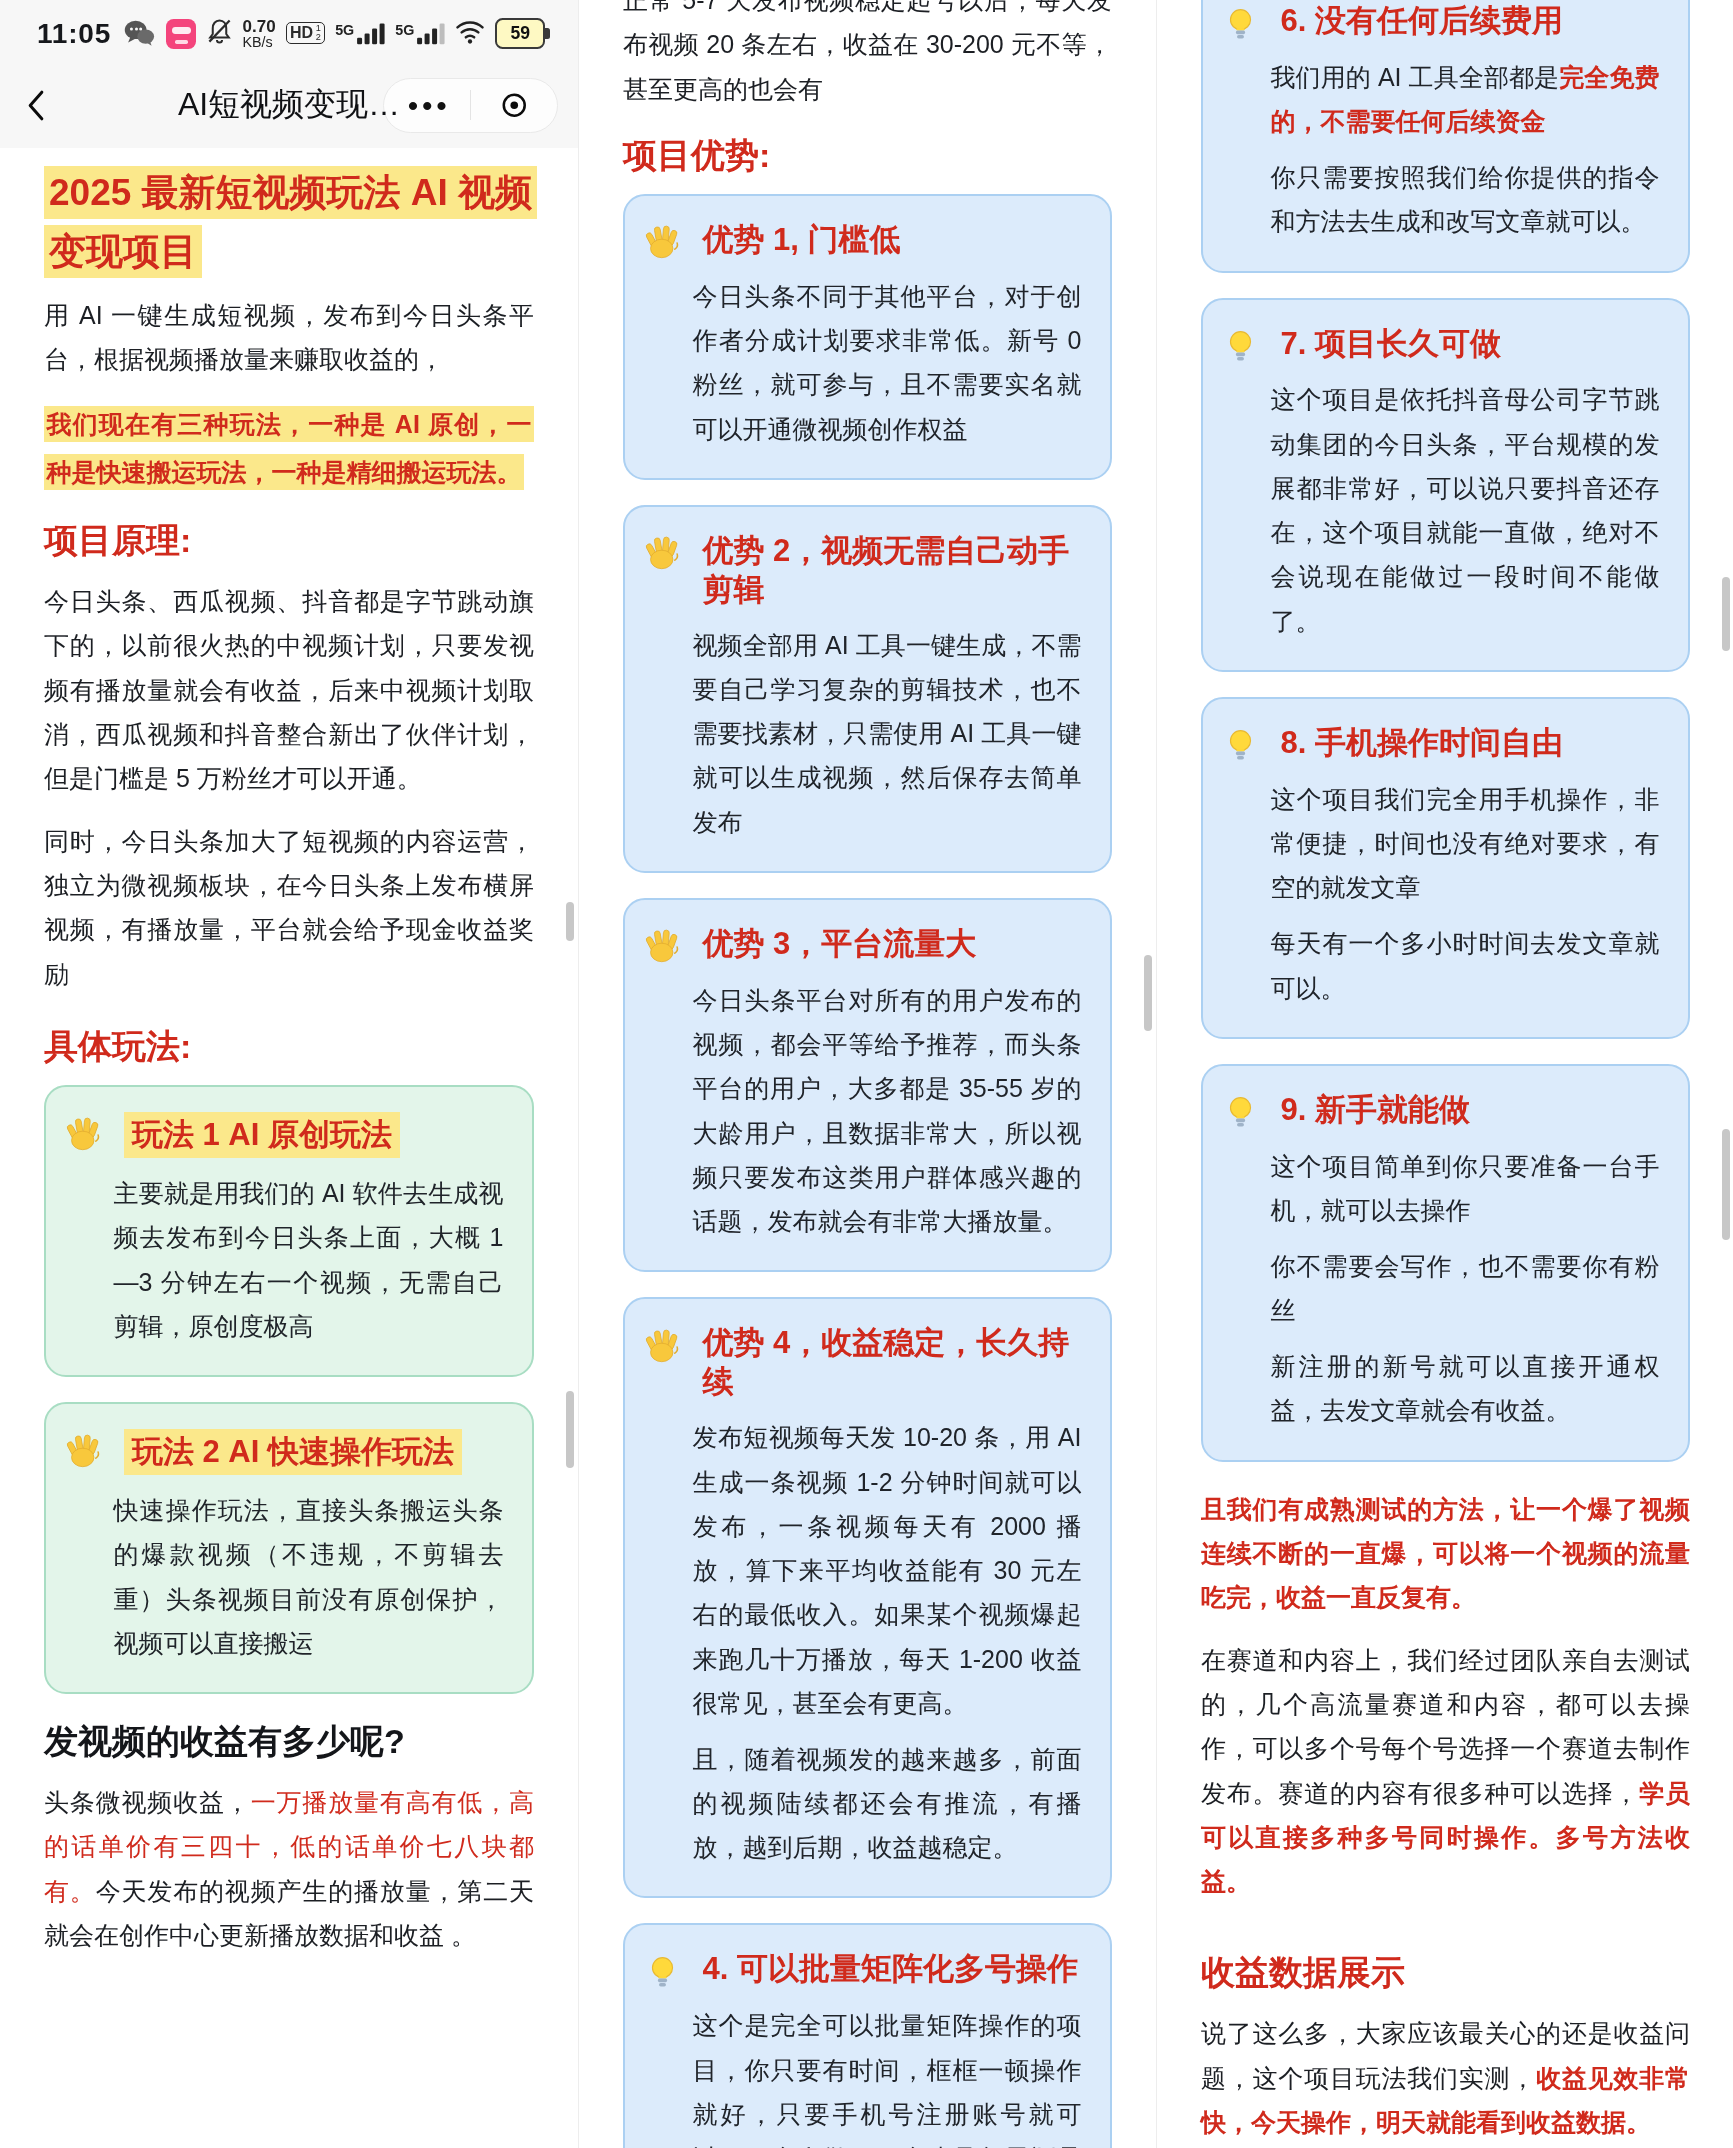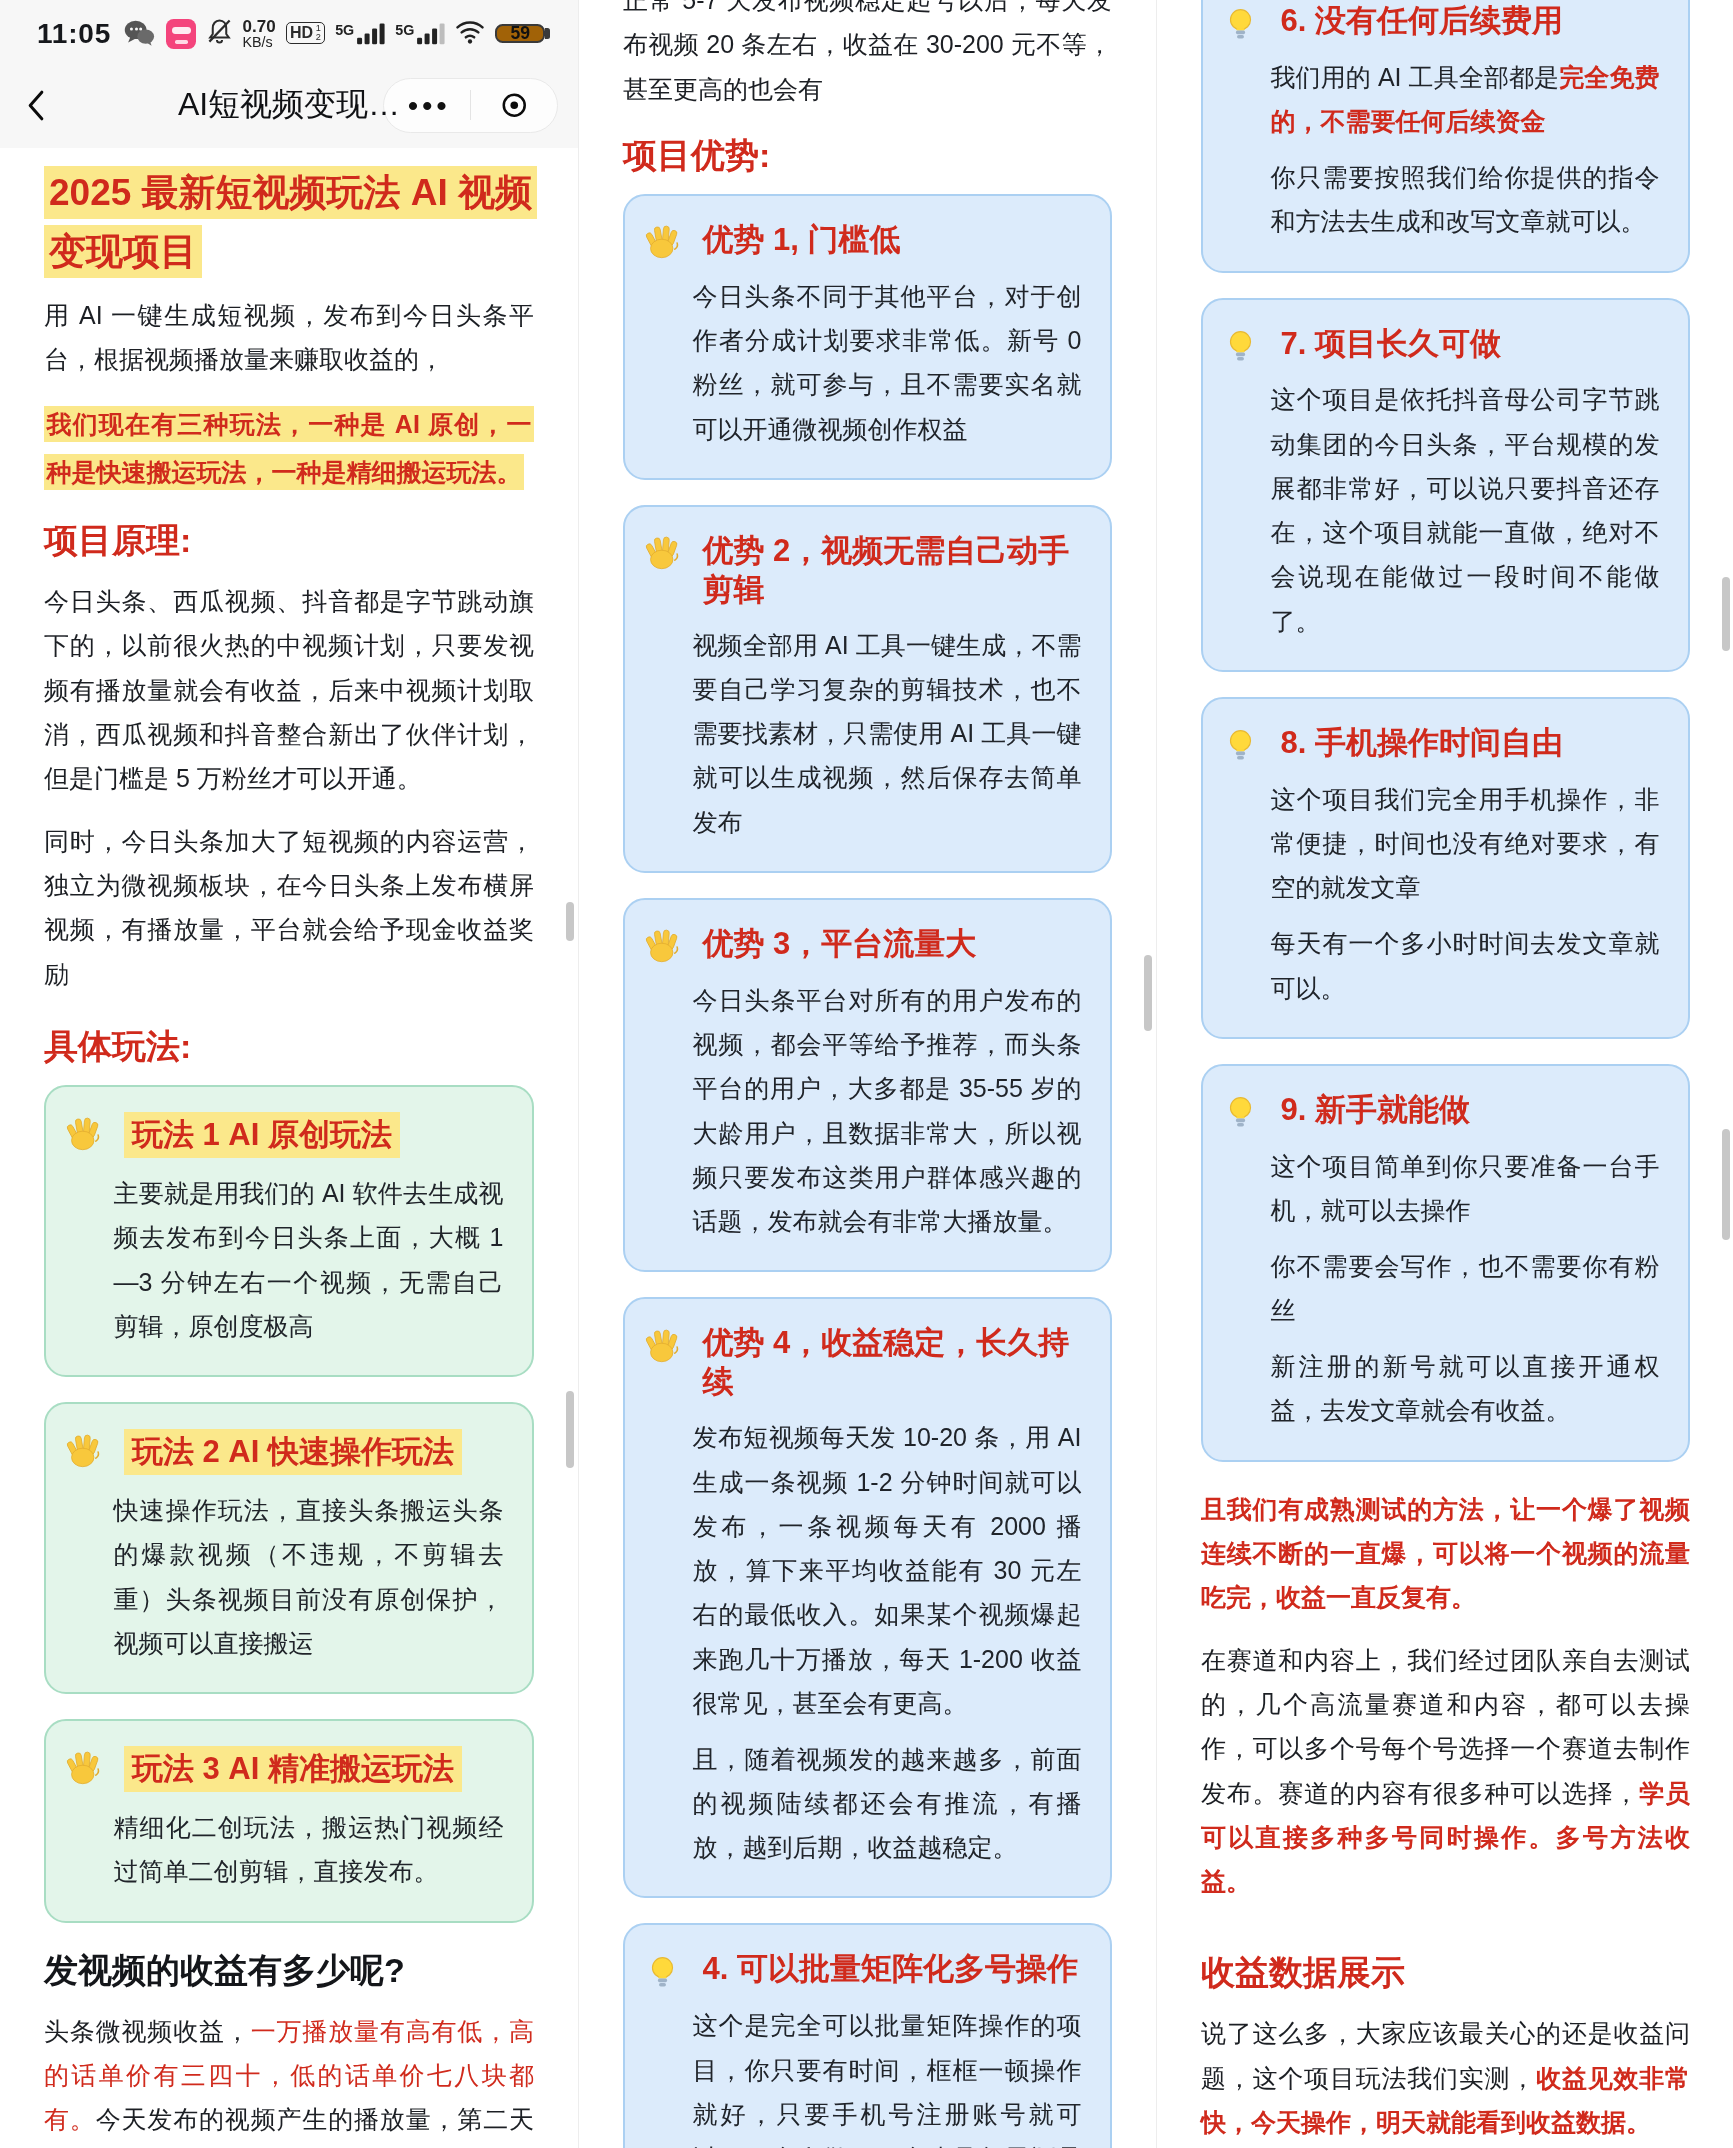--- a/index.html
+++ b/index.html
@@ -24,21 +24,21 @@
   .speed{display:flex;flex-direction:column;align-items:flex-start;line-height:1;}
   .speed b{font-size:17px;color:#222;font-weight:bold;}
   .speed i{font-size:14.3px;color:#222;font-style:normal;}
   .hdbadge{display:flex;align-items:center;border:1.7px solid #2b2b2b;border-radius:5px;padding:0.8px 3.4px;gap:2.5px;}
   .hdbadge b{font-size:16px;color:#2b2b2b;}
   .hdstack{display:flex;flex-direction:column;line-height:1;}
   .hdstack i{font-size:9.2px;color:#2b2b2b;font-style:normal;}
   .sim{display:flex;align-items:flex-end;gap:2.5px;}
   .sim .g5{font-style:normal;font-size:14.3px;font-weight:bold;color:#222;margin-bottom:8.4px;}
   .bat{display:flex;align-items:center;}
-  .batbody{width:50px;height:19px;border:2.5px solid #3a3a3a;border-radius:7.6px;display:flex;align-items:center;justify-content:center;background:#a16207;}
+  .batbody{width:50px;height:31px;border:2.5px solid #3a3a3a;border-radius:7.6px;display:flex;align-items:center;justify-content:center;background:#fef9c3;}
   .batbody span{font-size:17.6px;font-weight:bold;color:#111;}
   .batnub{width:4.2px;height:11.7px;background:#3a3a3a;border-radius:0 2.5px 2.5px 0;}
   .wechat-ic,.pink-ic{display:inline-flex;}
   .pink-ic{width:30px;height:30px;border-radius:7.6px;background:#f4447c;position:relative;}
   .pink-ic::after{content:"";position:absolute;left:5.9px;top:8.4px;width:18.5px;height:7.6px;border-radius:3.4px;background:#fff;opacity:.9;}
   .pink-ic::before{content:"";position:absolute;left:8.4px;bottom:5px;width:13.4px;height:3.4px;border-radius:1.7px;background:#ffd9e5;}
   .navbar{height:86px;display:flex;align-items:center;position:relative;padding:0 20px 0 25px;}
   .backbtn{background:none;border:none;display:flex;align-items:center;cursor:pointer;}
   .nav-title{position:absolute;left:50%;transform:translateX(-50%);font-size:32px;color:#101114;font-weight:500;white-space:nowrap;}
   .capsule{margin-left:auto;width:175px;height:55px;border:1.7px solid #e9e9e9;background:#fdfdfd;border-radius:30px;display:flex;align-items:center;overflow:hidden;}
@@ -210,38 +210,20 @@
                   <ellipse cx="23" cy="33" rx="14.5" ry="12"></ellipse>
                 </g>
                 <path d="M40 34c3-2 4-5 3-8" fill="none" stroke="#E2AC2E" stroke-width="2" stroke-linecap="round"></path>
               </svg></span>
             <span class="card-title hlt">玩法 2 AI 快速操作玩法</span>
           </div>
           <div class="card-body">
             <p class="card-p"><span>快速操作玩法，直接头条搬运头条的爆款视频（不违规，不剪辑去重）头条视频目前没有原创保护，视频可以直接搬运</span></p>
           </div>
         </section>
-        <section class="card green">
-          <div class="card-head">
-            <span class="card-icon"><svg viewBox="0 0 48 48">
-                <g fill="#F8C83C" stroke="#E2AC2E" stroke-width="1">
-                  <rect x="6" y="12" width="7.5" height="20" rx="3.7" transform="rotate(-28 10 22)"></rect>
-                  <rect x="15" y="5" width="7.5" height="25" rx="3.7" transform="rotate(-10 19 17)"></rect>
-                  <rect x="24.5" y="4" width="7.5" height="25" rx="3.7" transform="rotate(5 28 16)"></rect>
-                  <rect x="33" y="9" width="7.5" height="20" rx="3.7" transform="rotate(20 36 19)"></rect>
-                  <ellipse cx="23" cy="33" rx="14.5" ry="12"></ellipse>
-                </g>
-                <path d="M40 34c3-2 4-5 3-8" fill="none" stroke="#E2AC2E" stroke-width="2" stroke-linecap="round"></path>
-              </svg></span>
-            <span class="card-title hlt">玩法 3 AI 精准搬运玩法</span>
-          </div>
-          <div class="card-body">
-            <p class="card-p"><span>精细化二创玩法，搬运热门视频经过简单二创剪辑，直接发布。</span></p>
-          </div>
-        </section>
         <h2 class="h h-dark">发视频的收益有多少呢?</h2>
         <p class="para"><span>头条微视频收益，</span><span class="t-red">一万播放量有高有低，高的话单价有三四十，低的话单价七八块都有。</span><span>今天发布的视频产生的播放量，第二天就会在创作中心更新播放数据和收益 。</span></p>
       </div>
     <div class="thumb th-a"></div>
     <div class="thumb th-b"></div>
   </section>
 
   <section class="col">
     <div class="article" style="padding-top:6.7px">
         <p class="para" style="margin-top: -28.5px;"><span>正常 5-7 天发布视频稳定起号以后，每天发布视频 20 条左右，收益在 30-200 元不等，甚至更高的也会有</span></p>

